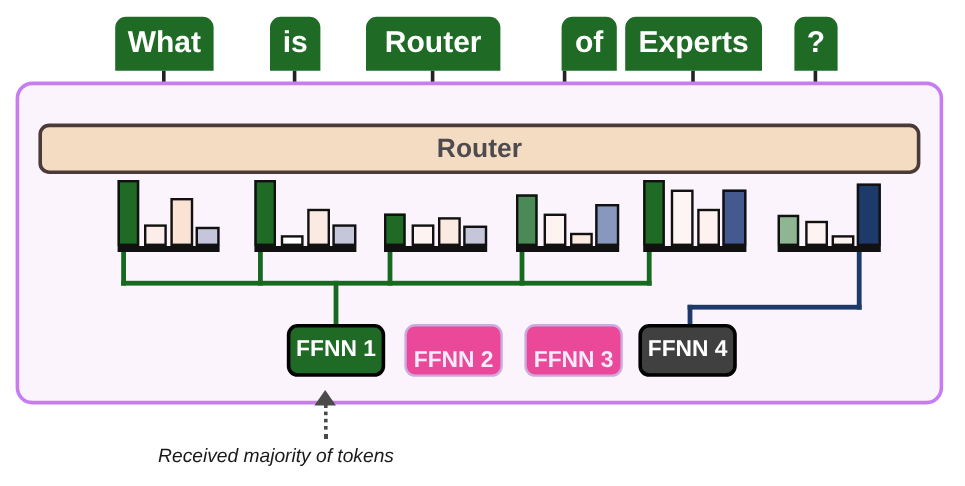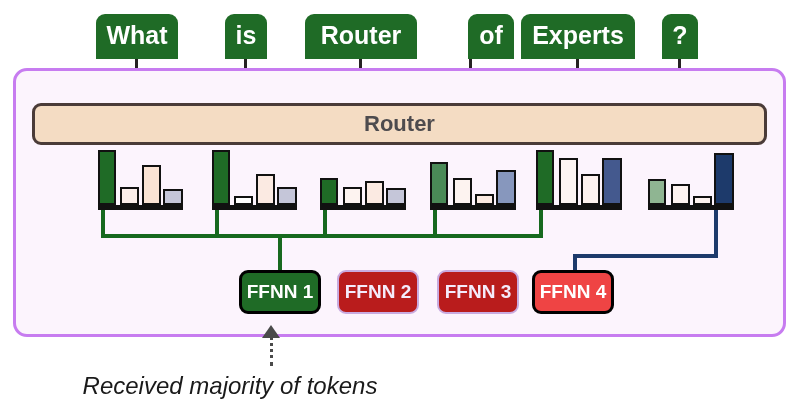--- a/index.html
+++ b/index.html
@@ -87,32 +87,32 @@
     height:44px;
     border-radius:9px;
     display:flex;align-items:center;justify-content:center;
     font-size:19px;font-weight:bold;
     top:270px;
   }
   .ffnn.active-green{
     background:#1f6b26;color:#ffffff;border:3px solid #000000;
   }
   .ffnn.inactive{
-    background:#b91c1c;color:#f4ebfb;border:2px solid #c9abe0;
+    background:#ec4899;color:#f4ebfb;border:2px solid #c9abe0;align-items:flex-end;
   }
   .ffnn.active-navy{
-    background:#ef4444;color:#ffffff;border:3px solid #000000;
+    background:#404040;color:#ffffff;border:3px solid #000000;
   }
 
   
   .caption{
     position:absolute;
     left:0; top:372px; width:460px;
     text-align:center;
-    font-size:24px;font-style:italic;
+    font-size:16px;font-style:italic;
     color:#1a1a1a;
   }
   .dotted-arrow{
     position:absolute;
     left:270px; top:330px;
     width:3px; height:36px;
     border-left:3px dotted #4a4a4a;
   }
   .arrow-head{
     position:absolute;

